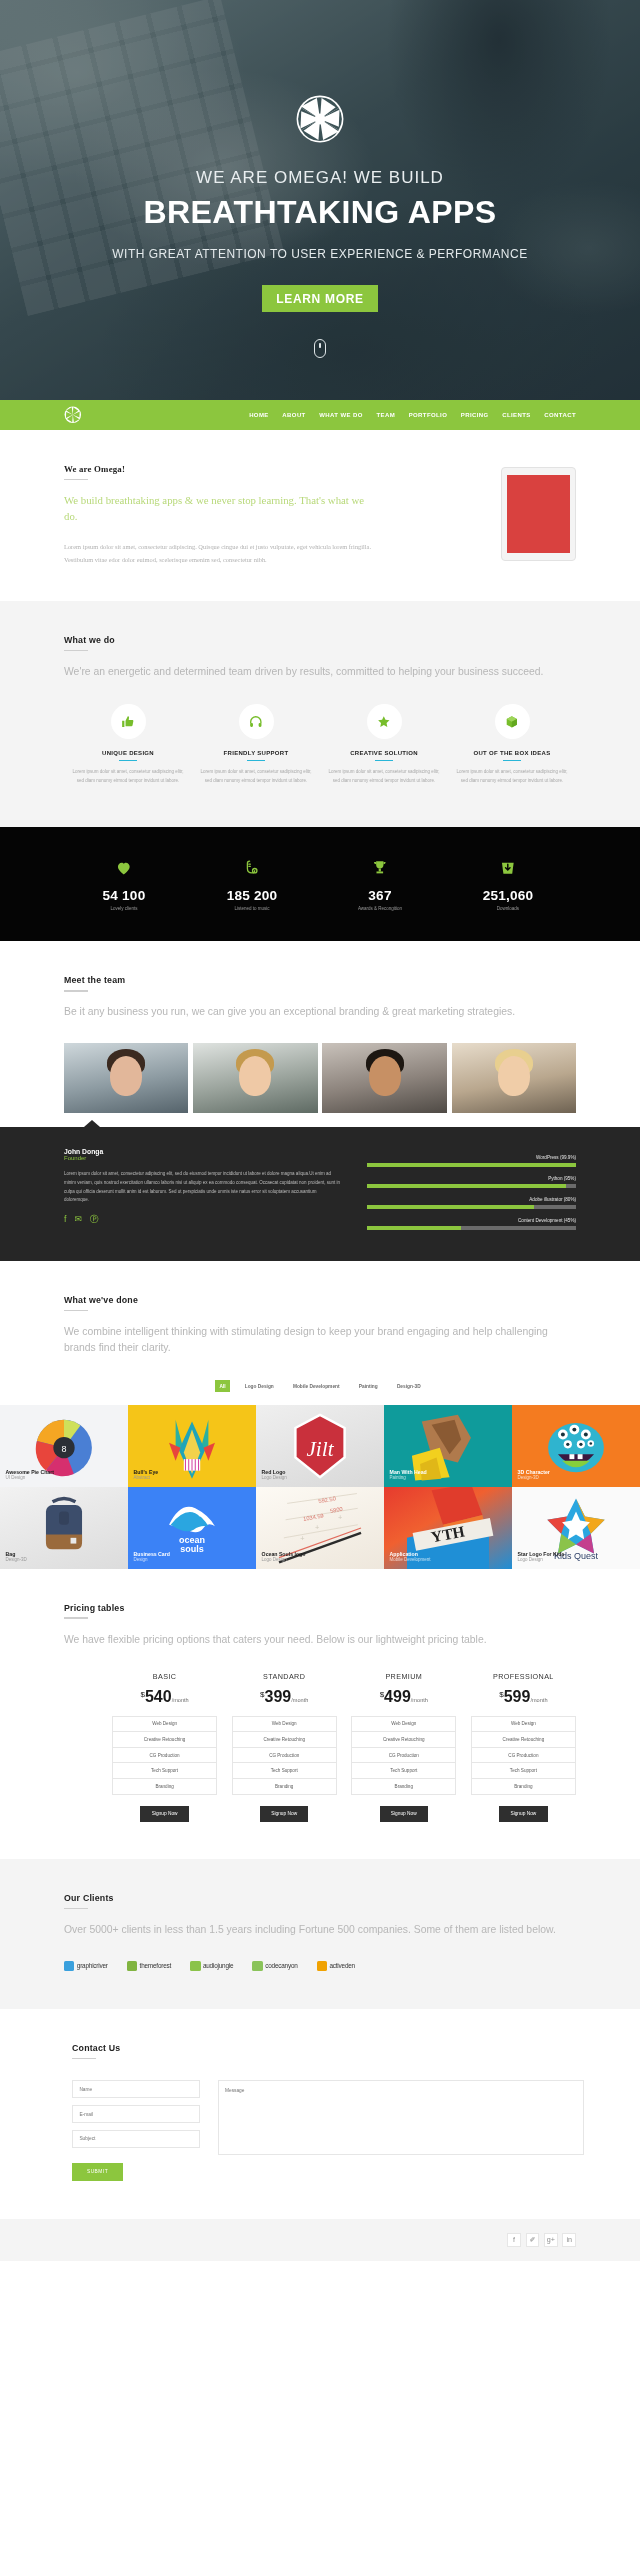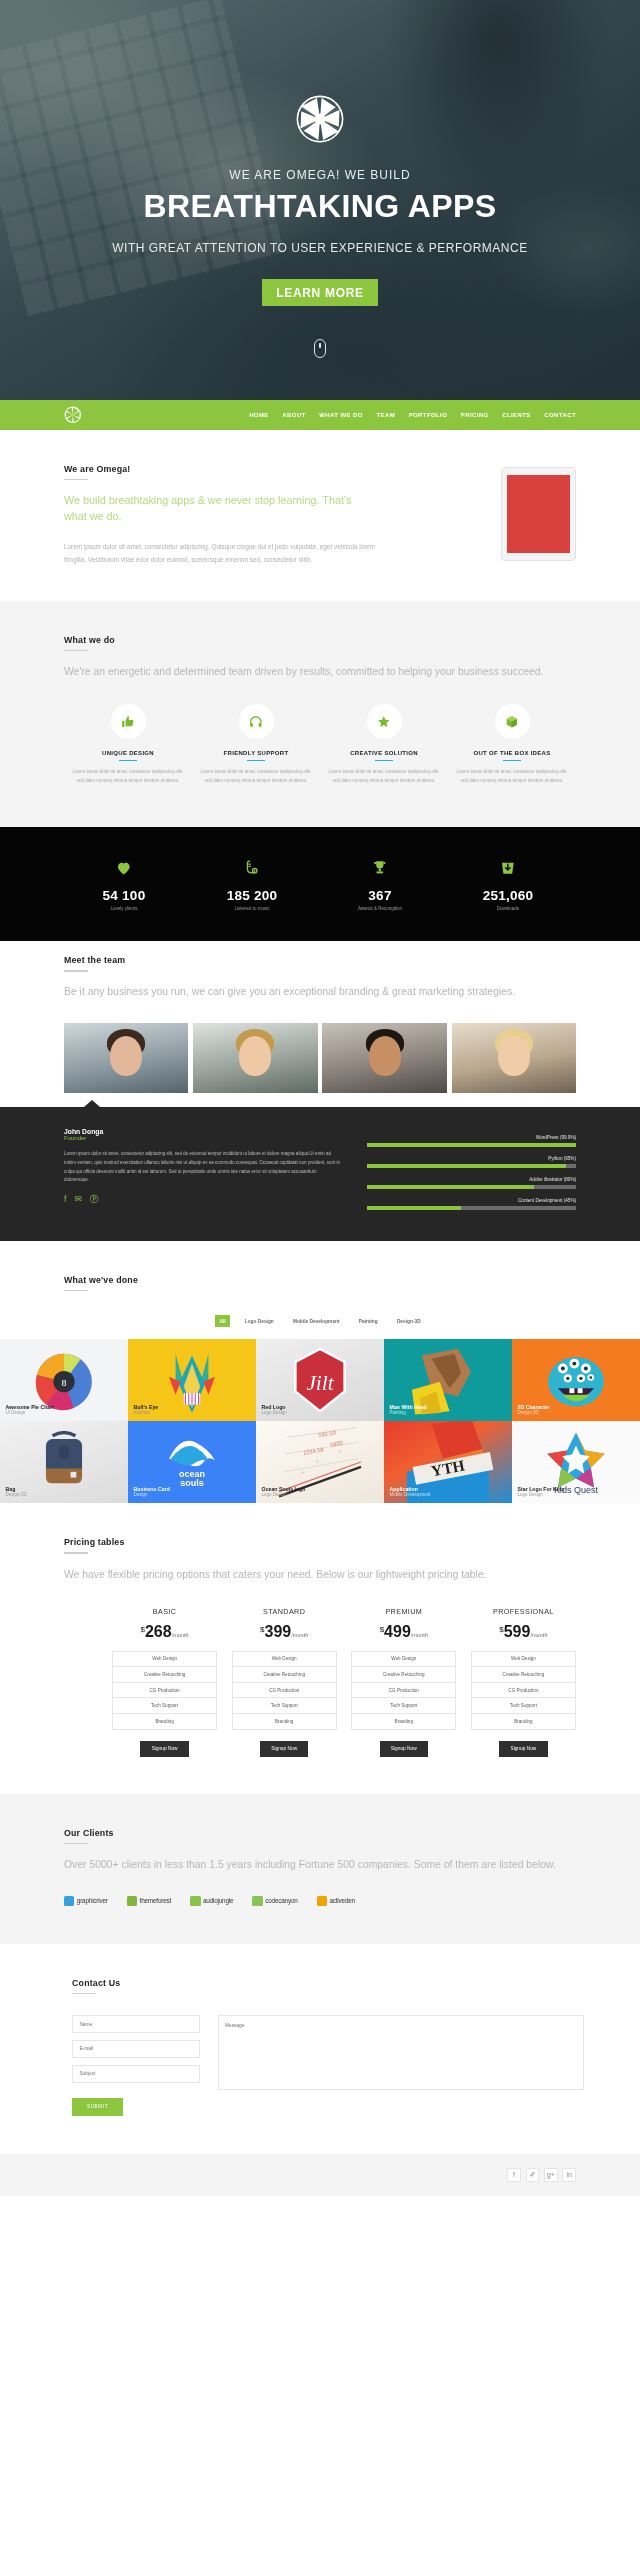--- a/index.html
+++ b/index.html
@@ -44,21 +44,21 @@
     position: relative; z-index: 3;
     text-align: center;
     padding-top: 94px;
     color: #fff;
   }
   .logo-mark {
     width: 50px; height: 50px; margin: 0 auto 24px auto;
     display:block;
   }
   .hero-kicker {
-    font-size: 12px; letter-spacing: 1px; font-weight: 400;
+    font-size: 17px; letter-spacing: 1px; font-weight: 400;
     color: #e9eef0; margin-bottom: 6.4px;
   }
   .hero-title {
     font-size: 32px; font-weight: 700; letter-spacing: 0.4px;
     margin-bottom: 16px; color: #ffffff;
   }
   .hero-sub {
     font-size: 12px; letter-spacing: 0.5px; color: #e4eaec;
     margin-bottom: 24px;
   }
@@ -95,21 +95,21 @@
     font-size: 8.8px; font-weight: 700; color:#222; letter-spacing:0.2px;
     margin-bottom: 4.8px;
   }
   .sec-rule { width: 24px; height: 1.6px; background: #cfcfcf; margin-bottom: 12.8px; }
   .sec-lead {
     font-size: 10.4px; color:#b7b7b7; font-weight:400; line-height: 1.55;
   }
 
   
   .about { padding: 34px 0 35px 0; background:#fff; }
-  .about .container { display:flex; gap: 24px; }
+  .about .container { display:flex; gap: 24px; font-family: Liberation Serif, serif; }
   .about-left { width: 312px; }
   .about-green {
     font-size: 10.8px; color:#b8d97a; line-height: 1.45; margin-bottom: 17px;
   }
   .about-copy { font-size: 6.4px; color:#b2b2b2; line-height: 1.9; }
   .device {
     width: 75px; height: 94px; margin-left: auto; margin-top: 3.2px;
     background:#f4f4f4; border:0.8px solid #e2e2e2; border-radius:4px;
     padding: 7.2px 4.8px; position:relative;
   }
@@ -129,21 +129,21 @@
 
   
   .counters { background:#050505; padding: 29px 8px 30px 0; }
   .counter-row { display:flex; }
   .counter { width:25%; text-align:center; color:#fff; }
   .counter-ico { height: 24px; display:flex; align-items:center; justify-content:center; margin-bottom: 8px; }
   .counter-num { font-size: 13.6px; font-weight:700; letter-spacing:0.2px; margin-bottom: 3.2px; }
   .counter-label { font-size: 4.5px; color:#9b9b9b; }
 
   
-  .team { background:#fff; padding: 14px 0 0 0; }
+  .team { background:#fff; padding: 34px 0 0 0; }
   .team-grid { display:flex; gap: 4.8px; margin-top: 22.4px; }
   .member { width: 25%; height: 70px; position:relative; overflow:hidden; }
   .m1 { background: linear-gradient(170deg,#cfd8dc 0%, #8d9ba2 55%, #55636b 100%); }
   .m2 { background: linear-gradient(170deg,#dfe3e0 0%, #9aa39c 55%, #5e6a63 100%); }
   .m3 { background: linear-gradient(170deg,#c9c2bb 0%, #8c837c 55%, #4f4a45 100%); }
   .m4 { background: linear-gradient(170deg,#e7dccb 0%, #b9a78e 55%, #6e6252 100%); }
   .face {
     position:absolute; left:50%; top:12.8px; transform:translateX(-50%);
     width: 32px; height: 40px; border-radius: 50% 50% 46% 46%;
   }
@@ -519,20 +519,21 @@
         </div>
       </div>
     </div>
   </section>
 
   <section class="portfolio">
     <div class="container">
       <div class="sec-head">
         <div class="sec-title">What we've done</div>
         <div class="sec-rule"></div>
+        <div class="sec-lead">We combine intelligent thinking with stimulating design to keep your brand engaging and help challenging brands find their clarity.</div>
       </div>
     </div>
     <div class="filters">
       <div class="filter active">All</div>
       <div class="filter">Logo Design</div>
       <div class="filter">Mobile Development</div>
       <div class="filter">Painting</div>
       <div class="filter">Design-3D</div>
     </div>
 
@@ -718,21 +719,21 @@
         <div class="sec-title">Pricing tables</div>
         <div class="sec-rule"></div>
         <div class="sec-lead">We have flexible pricing options that caters your need. Below is our lightweight pricing table.</div>
       </div>
 
       <div class="plans">
 
         <div class="plan">
           <div class="plan-name">BASIC</div>
           <div class="plan-price">
-            <span class="plan-cur">$</span><span class="plan-amt">268</span><span class="plan-per">/month</span>
+            <span class="plan-cur">$</span><span class="plan-amt">540</span><span class="plan-per">/month</span>
           </div>
           <div class="plan-feat">Web Design</div>
           <div class="plan-feat">Creative Retouching</div>
           <div class="plan-feat">CG Production</div>
           <div class="plan-feat">Tech Support</div>
           <div class="plan-feat">Branding</div>
           <button class="plan-btn">Signup Now</button>
         </div>
 
         <div class="plan">

